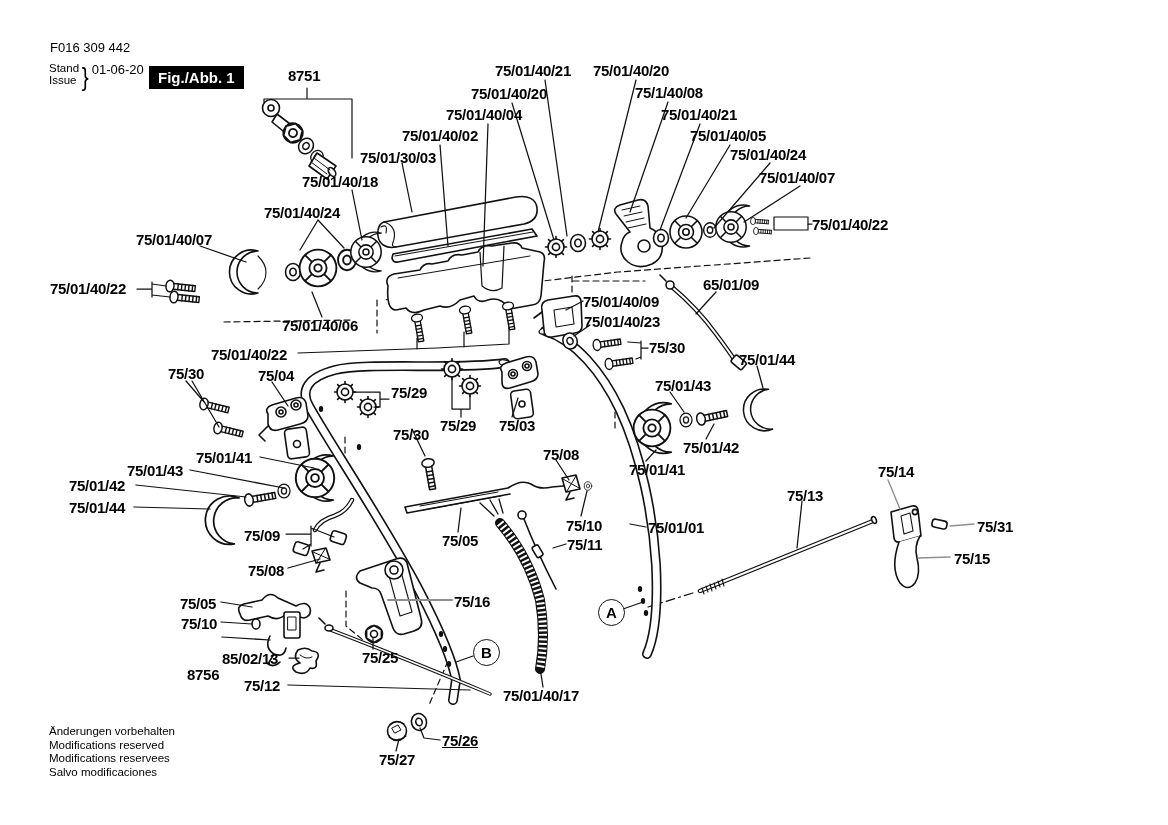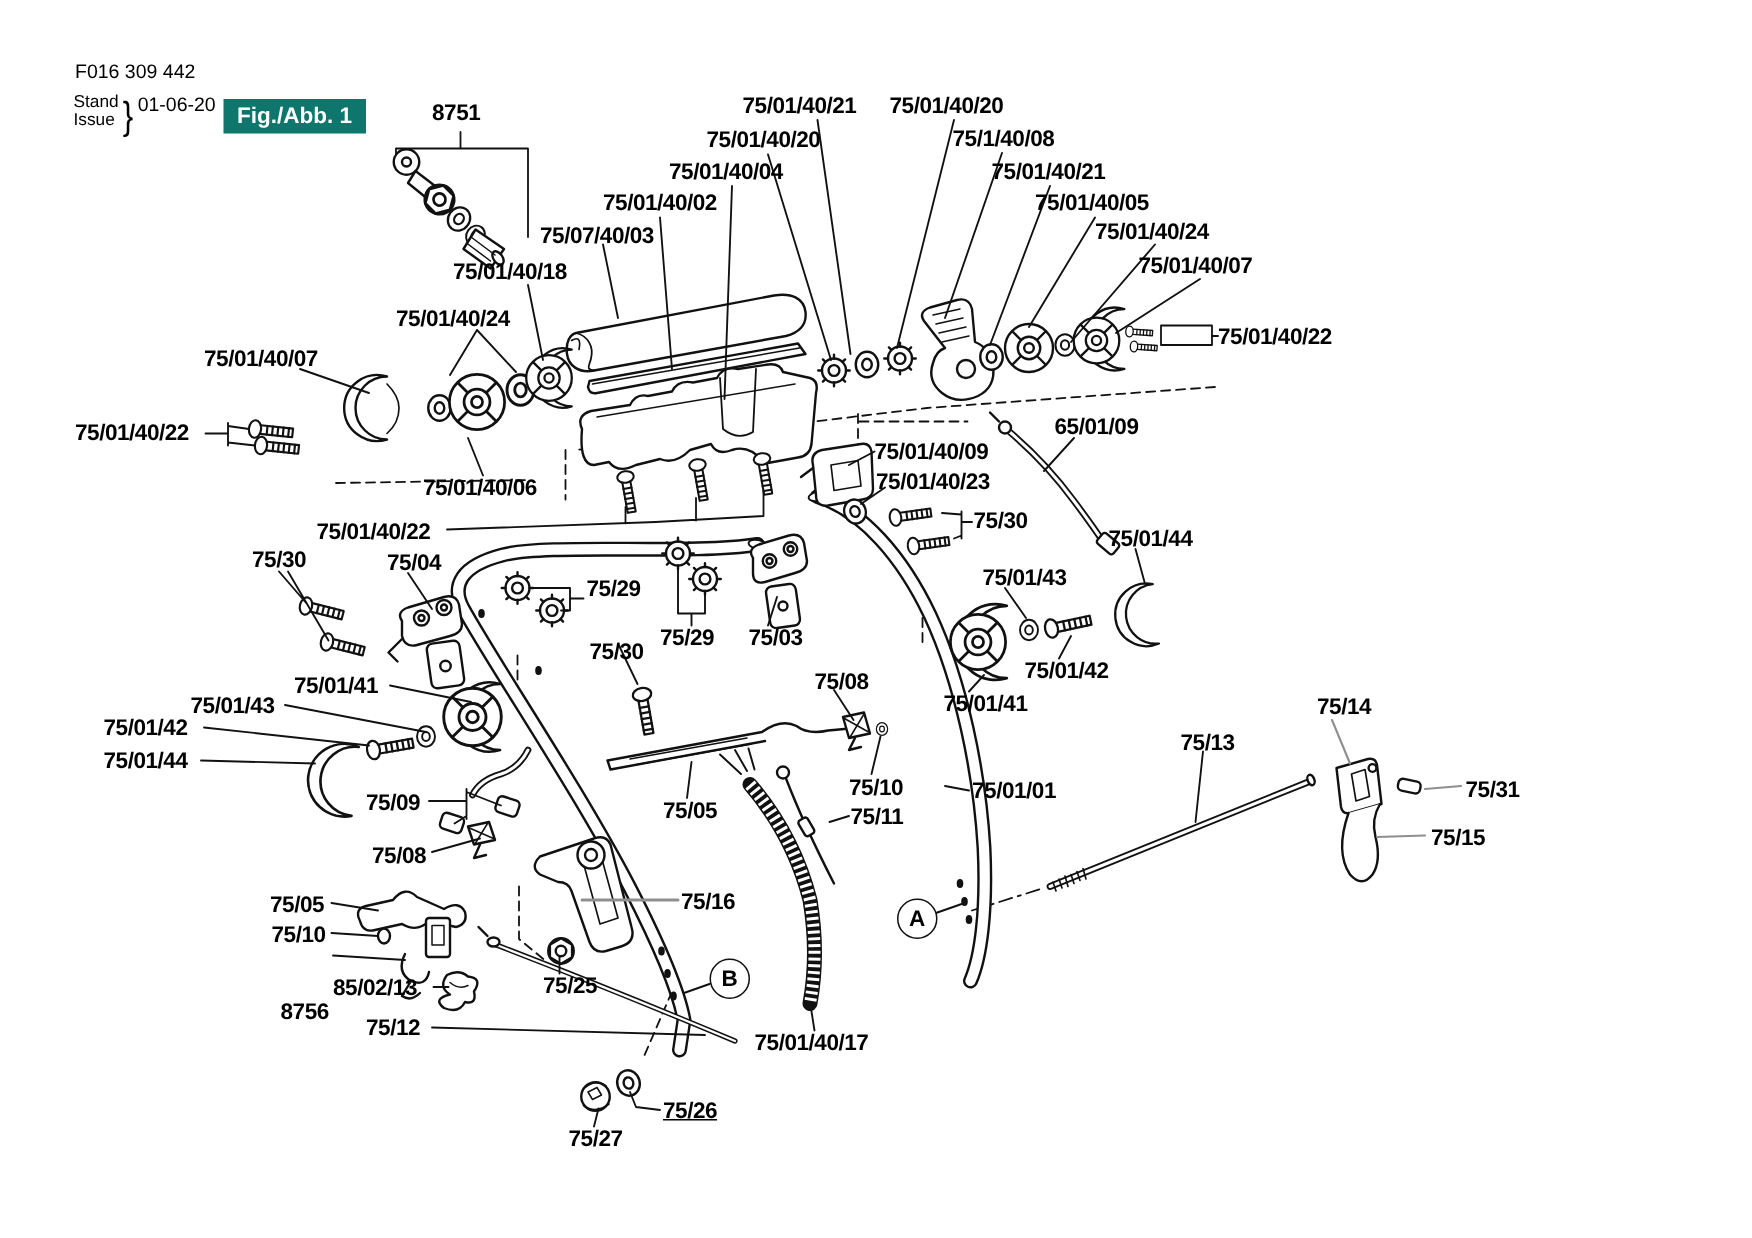--- a/index.html
+++ b/index.html
@@ -8,21 +8,21 @@
   svg.art{position:absolute;left:0;top:0;z-index:1;}
   .labels{position:absolute;left:0;top:0;width:100%;height:100%;z-index:2;}
   .plabel{position:absolute;font-weight:bold;font-size:15px;letter-spacing:-0.3px;white-space:nowrap;line-height:1;}
   .abmarker{position:absolute;width:25px;height:25px;border:1.8px solid #111;border-radius:50%;
             text-align:center;line-height:25px;font-weight:bold;font-size:15px;background:#fff;}
   .hdr-doc{position:absolute;left:50px;top:40px;font-size:13px;z-index:2;}
   .hdr-stand{position:absolute;left:49px;top:62px;z-index:2;display:flex;align-items:flex-start;}
   .hdr-stand .two{font-size:11.5px;line-height:12px;}
   .hdr-stand .brace{font-size:26px;font-weight:300;transform:scaleX(0.8);margin:0 2px;}
   .hdr-stand .date{font-size:13px;}
-  .figbadge{position:absolute;left:149px;top:66px;background:#0f766e;color:#fff;font-weight:bold;
+  .figbadge{position:absolute;left:149px;top:66px;background:#000000;color:#fff;font-weight:bold;
             font-size:15px;padding:3px 9px;z-index:2;}
   .footer{position:absolute;left:49px;top:725px;font-size:11.5px;line-height:13.5px;z-index:2;}
 </style>
 </head>
 <body>
 
 <div class="canvas">
 
   <div class="hdr-doc">F016 309 442</div>
   <div class="hdr-stand">
@@ -360,21 +360,21 @@
   <div class="labels">
       <div class="plabel" style="left: 288px; top: 68px;">8751</div>
       <div class="plabel" style="left: 495px; top: 63px;">75/01/40/21</div>
       <div class="plabel" style="left: 593px; top: 63px;">75/01/40/20</div>
       <div class="plabel" style="left: 471px; top: 86px;">75/01/40/20</div>
       <div class="plabel" style="left: 635px; top: 85px;">75/1/40/08</div>
       <div class="plabel" style="left: 446px; top: 107px;">75/01/40/04</div>
       <div class="plabel" style="left: 661px; top: 107px;">75/01/40/21</div>
       <div class="plabel" style="left: 402px; top: 128px;">75/01/40/02</div>
       <div class="plabel" style="left: 690px; top: 128px;">75/01/40/05</div>
-      <div class="plabel" style="left: 360px; top: 150px;">75/07/40/03</div>
+      <div class="plabel" style="left: 360px; top: 150px;">75/01/30/03</div>
       <div class="plabel" style="left: 730px; top: 147px;">75/01/40/24</div>
       <div class="plabel" style="left: 302px; top: 174px;">75/01/40/18</div>
       <div class="plabel" style="left: 759px; top: 170px;">75/01/40/07</div>
       <div class="plabel" style="left: 264px; top: 205px;">75/01/40/24</div>
       <div class="plabel" style="left: 812px; top: 217px;">75/01/40/22</div>
       <div class="plabel" style="left: 136px; top: 232px;">75/01/40/07</div>
       <div class="plabel" style="left: 50px; top: 281px;">75/01/40/22</div>
       <div class="plabel" style="left: 703px; top: 277px;">65/01/09</div>
       <div class="plabel" style="left: 583px; top: 294px;">75/01/40/09</div>
       <div class="plabel" style="left: 584px; top: 314px;">75/01/40/23</div>
@@ -413,13 +413,19 @@
       <div class="plabel" style="left: 222px; top: 651px;">85/02/13</div>
       <div class="plabel" style="left: 362px; top: 650px;">75/25</div>
       <div class="plabel" style="left: 244px; top: 678px;">75/12</div>
       <div class="plabel" style="left: 503px; top: 688px;">75/01/40/17</div>
       <div class="plabel" style="left: 442px; top: 733px; text-decoration: underline;">75/26</div>
       <div class="plabel" style="left: 379px; top: 752px;">75/27</div>
       <div class="abmarker" style="left: 598px; top: 599px;">A</div>
       <div class="abmarker" style="left: 473px; top: 639px;">B</div>
     </div>
 
+  <div class="footer">
+    <div>Änderungen vorbehalten</div>
+    <div>Modifications reserved</div>
+    <div>Modifications reservees</div>
+    <div>Salvo modificaciones</div>
+  </div>
 </div>
 
 </body></html>

